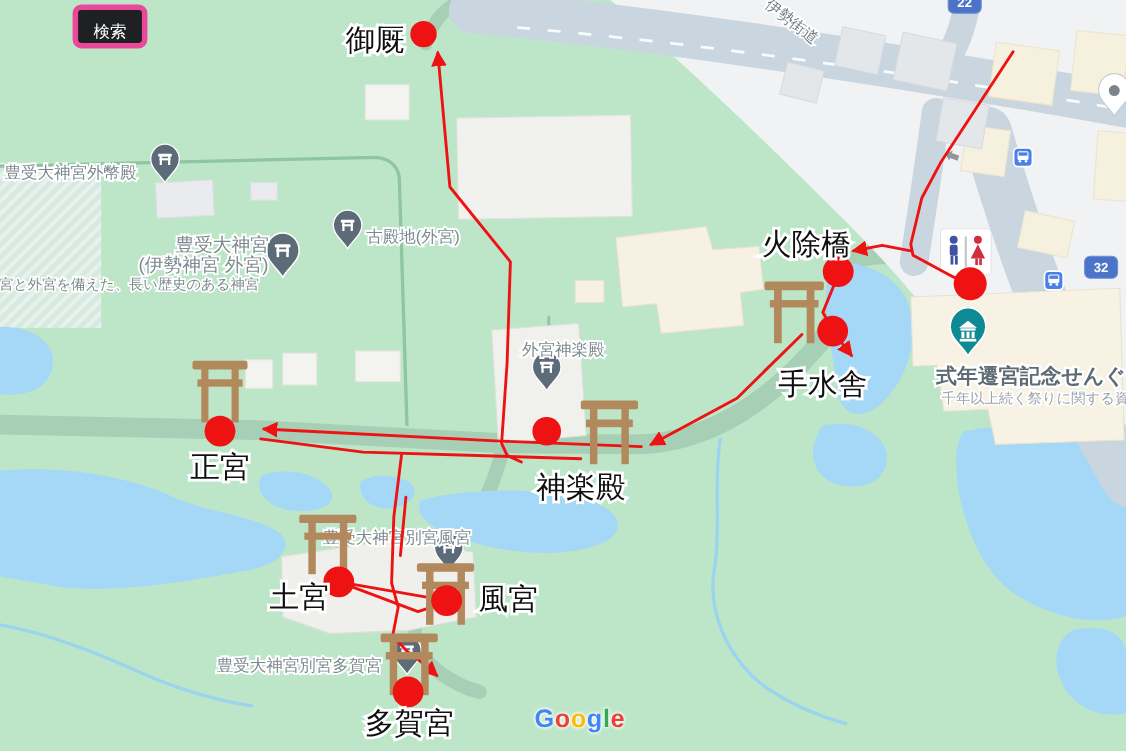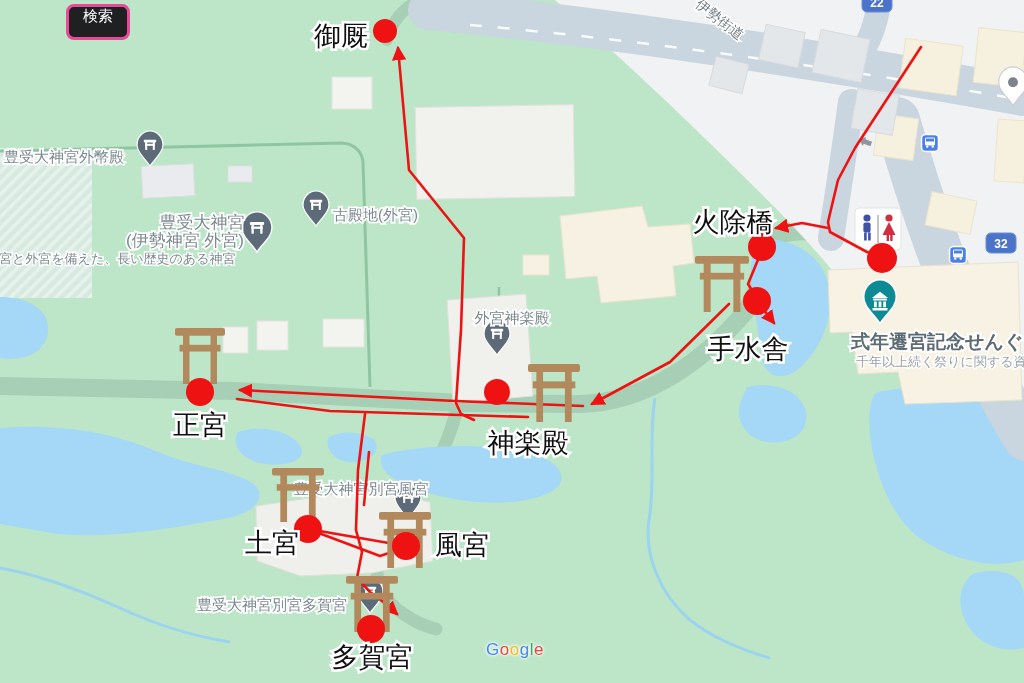--- a/index.html
+++ b/index.html
@@ -1,23 +1,23 @@
 <!DOCTYPE html>
 <html><head>
 <meta charset="utf-8">
 <style>
   html,body{margin:0;padding:0;}
   .stage{position:relative;width:1024px;height:683px;overflow:hidden;
          background:#bde6c9;font-family:"Liberation Sans",sans-serif;}
   .stage svg{position:absolute;left:0;top:0;}
   .search-btn{position:absolute;left:66px;top:4px;width:58px;height:30px;
-    background:#1e2022;border:3px solid #ec4899;border-radius:8px;color:#fff;
-    font-size:15px;display:flex;align-items:flex-start;justify-content:center;
+    background:#1e2022;border:5px solid #ec4899;border-radius:8px;color:#fff;
+    font-size:15px;display:flex;align-items:flex-end;justify-content:center;
     font-weight:500;z-index:30;}
-  .google-logo{position:absolute;left:486px;top:640px;font-size:17px;font-weight:400;
+  .google-logo{position:absolute;left:486px;top:640px;font-size:23px;font-weight:700;
     letter-spacing:.5px;z-index:25;
     text-shadow:0 0 2px #fff,0 0 3px #fff,0 0 4px #fff;}
   text{font-family:"Liberation Sans",sans-serif;}
   .poi-label{fill:#7d898f;font-size:15px;font-weight:500;paint-order:stroke;
     stroke:#ffffff;stroke-width:3.5px;text-anchor:middle;}
   .poi-label.big{font-size:17px;}
   .poi-label.small{font-size:13px;stroke-width:3px;}
   .poi-label.start{text-anchor:start;}
   .museum-title{fill:#5d6c74;font-size:19px;font-weight:700;paint-order:stroke;
     stroke:#fff;stroke-width:4px;text-anchor:start;}

